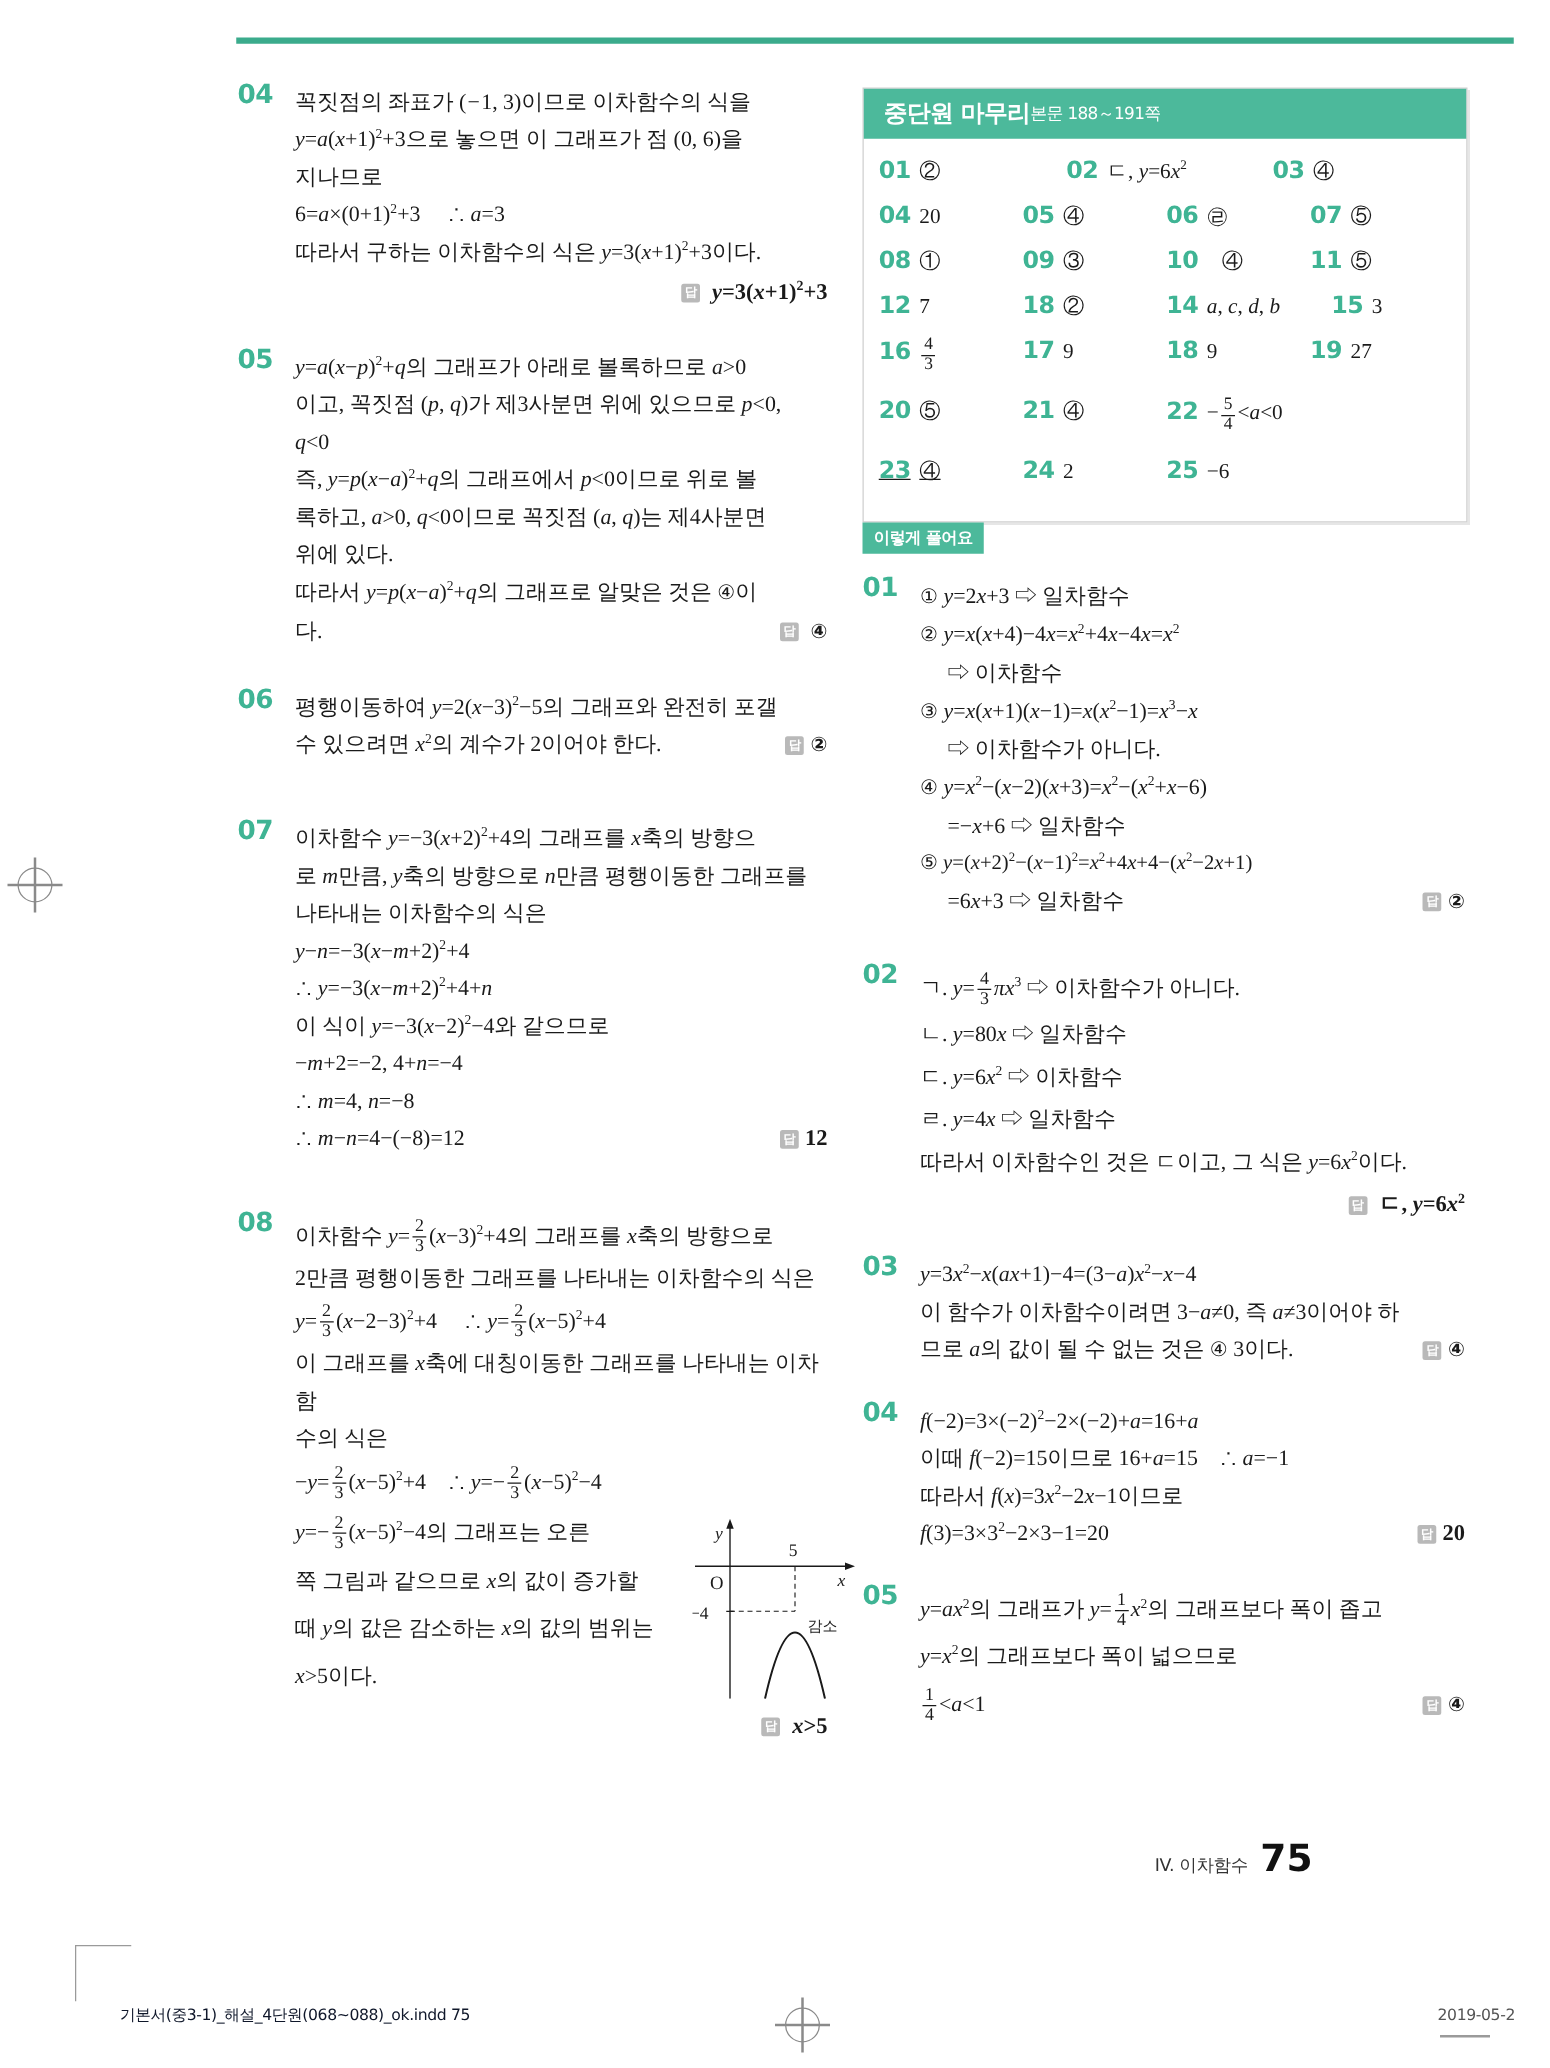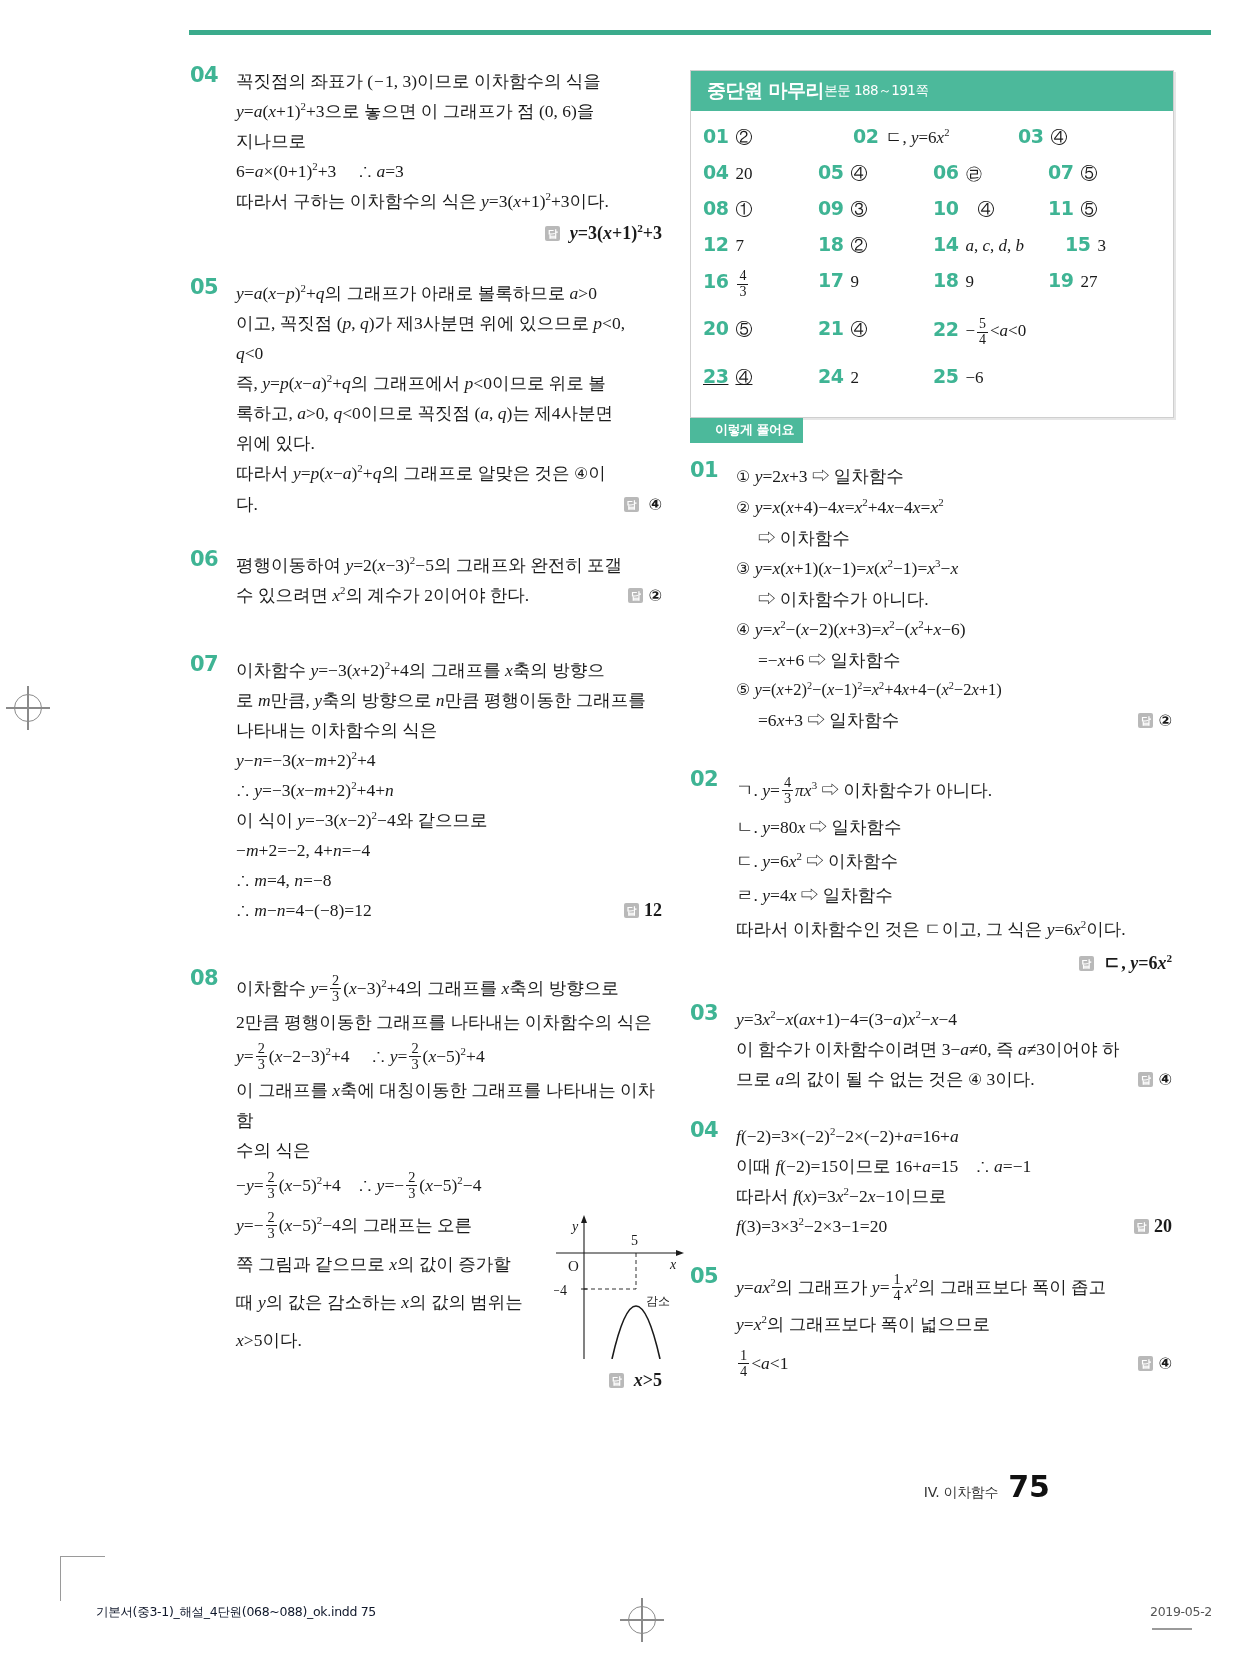--- a/index.html
+++ b/index.html
@@ -116,21 +116,21 @@
   .acell .an{
     font-family:"DejaVu Sans",sans-serif;font-weight:bold;
     font-size:19px;color:#3fb494;margin-right:7px;letter-spacing:-0.5px;
   }
   .acell .av{font-family:"Liberation Serif",serif;font-size:17px;}
 
   
   .section-tag{
     display:inline-block;background:#4cb99b;color:#fff;
     font-family:"DejaVu Sans",sans-serif;font-size:13px;font-weight:bold;
-    padding:3px 9px 4px 25px;letter-spacing:-0.5px;
+    padding:3px 9px 4px 9px;letter-spacing:-0.5px;
   }
 
   
   .figure{position:absolute;right:0;bottom:0;}
 
   
   .page-foot{
     position:absolute;right:190px;top:1452px;
     display:flex;align-items:baseline;gap:10px;
   }

